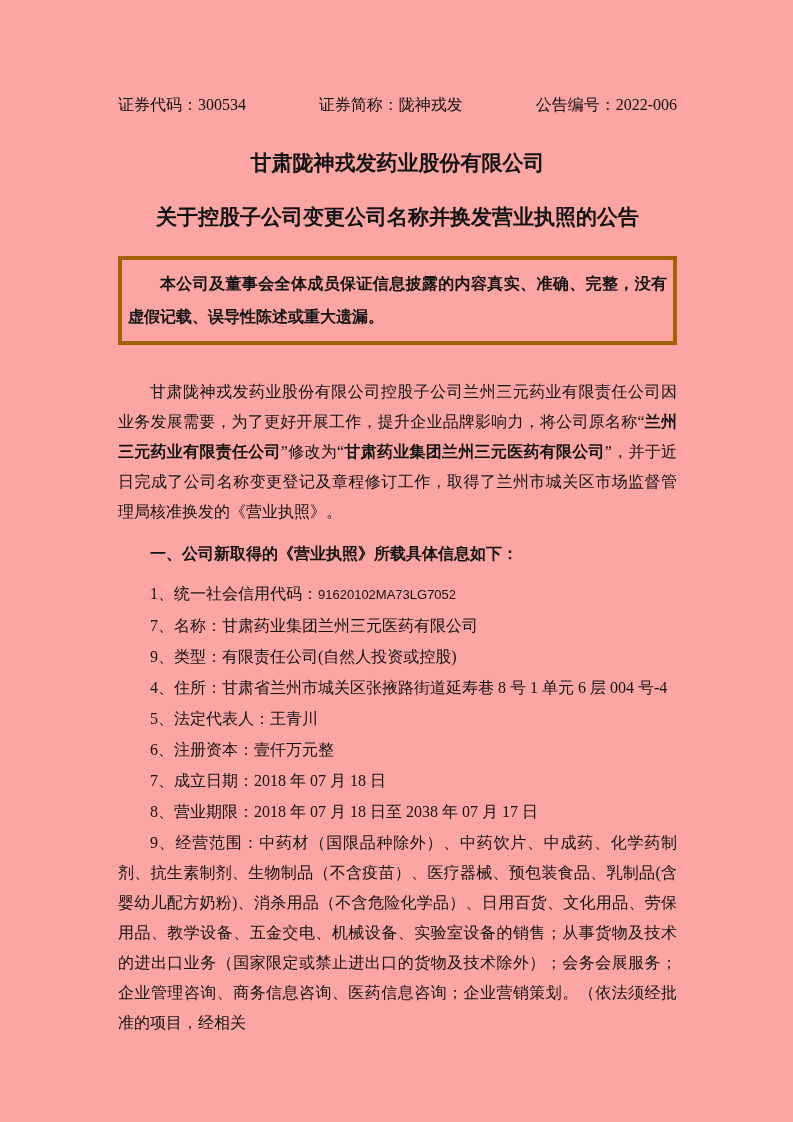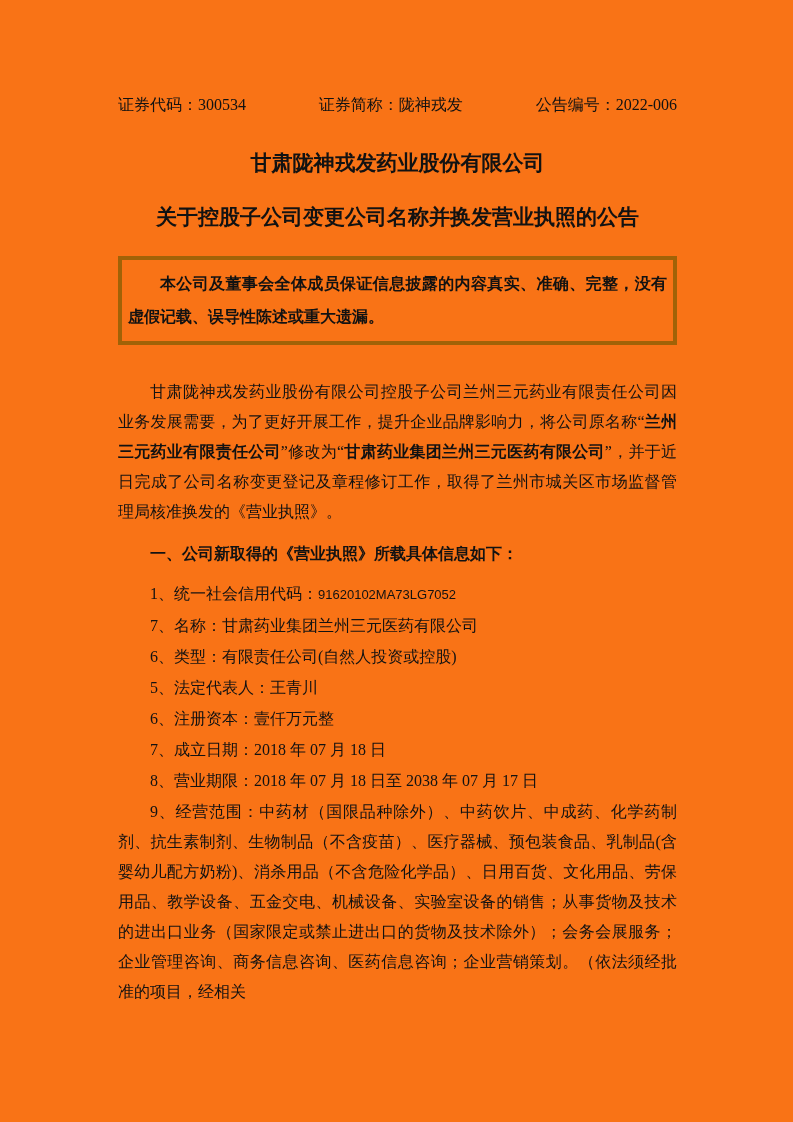--- a/index.html
+++ b/index.html
@@ -1,19 +1,19 @@
 <!DOCTYPE html>
 <html><head>
 <meta charset="utf-8">
 <style>
   html,body { margin:0; padding:0; background:#ffffff; }
   .page {
     position:relative;
     width:793px; height:1122px;
-    background:#f97316;
+    background:#fca5a5;
     box-sizing:border-box;
     padding:95px 116px 0 118px;
     font-family:"Liberation Serif","DejaVu Serif",serif;
     color:#121212;
     overflow:hidden;
   }
   .header {
     display:flex;
     justify-content:space-between;
     font-size:16px;
@@ -78,21 +78,22 @@
     <p>本公司及董事会全体成员保证信息披露的内容真实、准确、完整，没有虚假记载、误导性陈述或重大遗漏。</p>
   </div>
 
   <p class="bodytext intro"><span class="seg">甘肃陇神戎发药业股份有限公司控股子公司兰州三元药业有限责任公司因业务发展需要，为了更好开展工作，提升企业品牌影响力，将公司原名称“</span><span class="seg bold">兰州三元药业有限责任公司</span><span class="seg">”修改为“</span><span class="seg bold">甘肃药业集团兰州三元医药有限公司</span><span class="seg">”，并于近日完成了公司名称变更登记及章程修订工作，取得了兰州市城关区市场监督管理局核准换发的《营业执照》。</span></p>
 
   <p class="bodytext section-heading">一、公司新取得的《营业执照》所载具体信息如下：</p>
 
   <div class="license-items">
       <p class="bodytext"><span class="seg">1、统一社会信用代码：</span><span class="seg code">91620102MA73LG7052</span></p>
       <p class="bodytext"><span class="seg">7、名称：甘肃药业集团兰州三元医药有限公司</span></p>
-      <p class="bodytext"><span class="seg">6、类型：有限责任公司(自然人投资或控股)</span></p>
+      <p class="bodytext"><span class="seg">9、类型：有限责任公司(自然人投资或控股)</span></p>
+      <p class="bodytext"><span class="seg">4、住所：甘肃省兰州市城关区张掖路街道延寿巷 8 号 1 单元 6 层 004 号-4</span></p>
       <p class="bodytext"><span class="seg">5、法定代表人：王青川</span></p>
       <p class="bodytext"><span class="seg">6、注册资本：壹仟万元整</span></p>
       <p class="bodytext"><span class="seg">7、成立日期：2018 年 07 月 18 日</span></p>
       <p class="bodytext"><span class="seg">8、营业期限：2018 年 07 月 18 日至 2038 年 07 月 17 日</span></p>
     </div>
 
   <p class="bodytext scope">9、经营范围：中药材（国限品种除外）、中药饮片、中成药、化学药制剂、抗生素制剂、生物制品（不含疫苗）、医疗器械、预包装食品、乳制品(含婴幼儿配方奶粉)、消杀用品（不含危险化学品）、日用百货、文化用品、劳保用品、教学设备、五金交电、机械设备、实验室设备的销售；从事货物及技术的进出口业务（国家限定或禁止进出口的货物及技术除外）；会务会展服务；企业管理咨询、商务信息咨询、医药信息咨询；企业营销策划。（依法须经批准的项目，经相关</p>
 
 </div>
 

